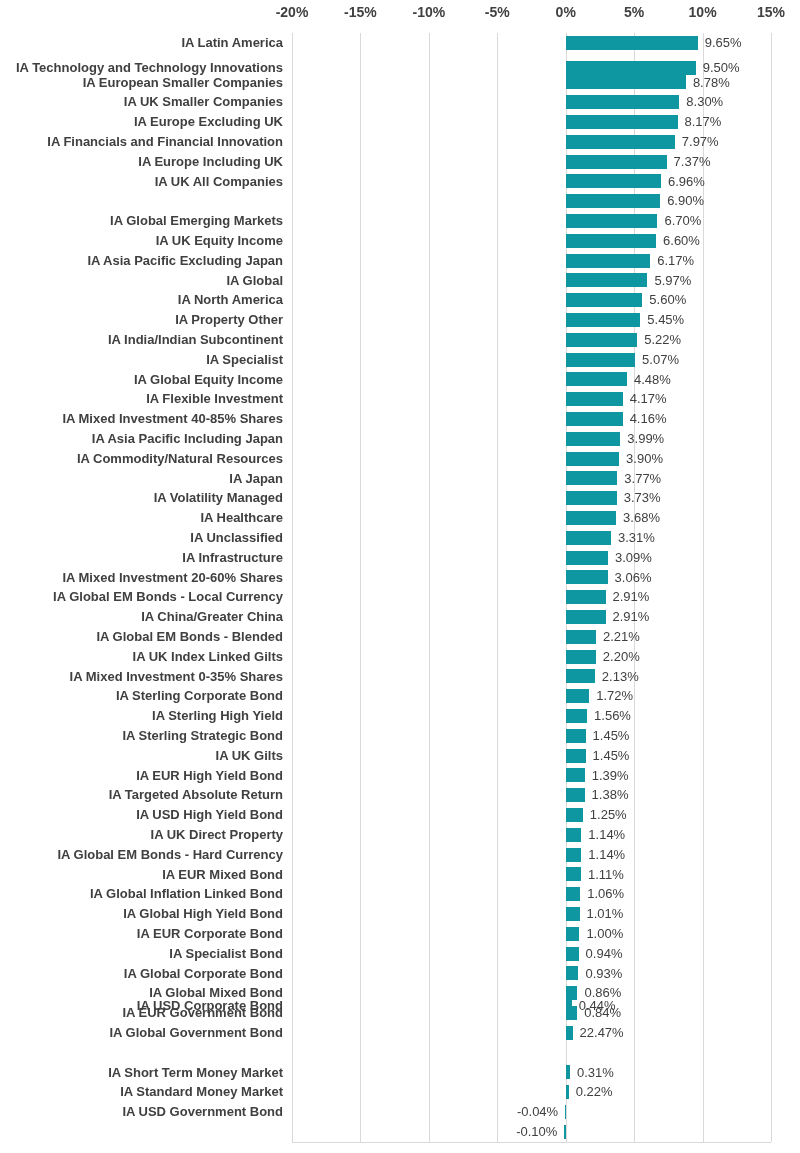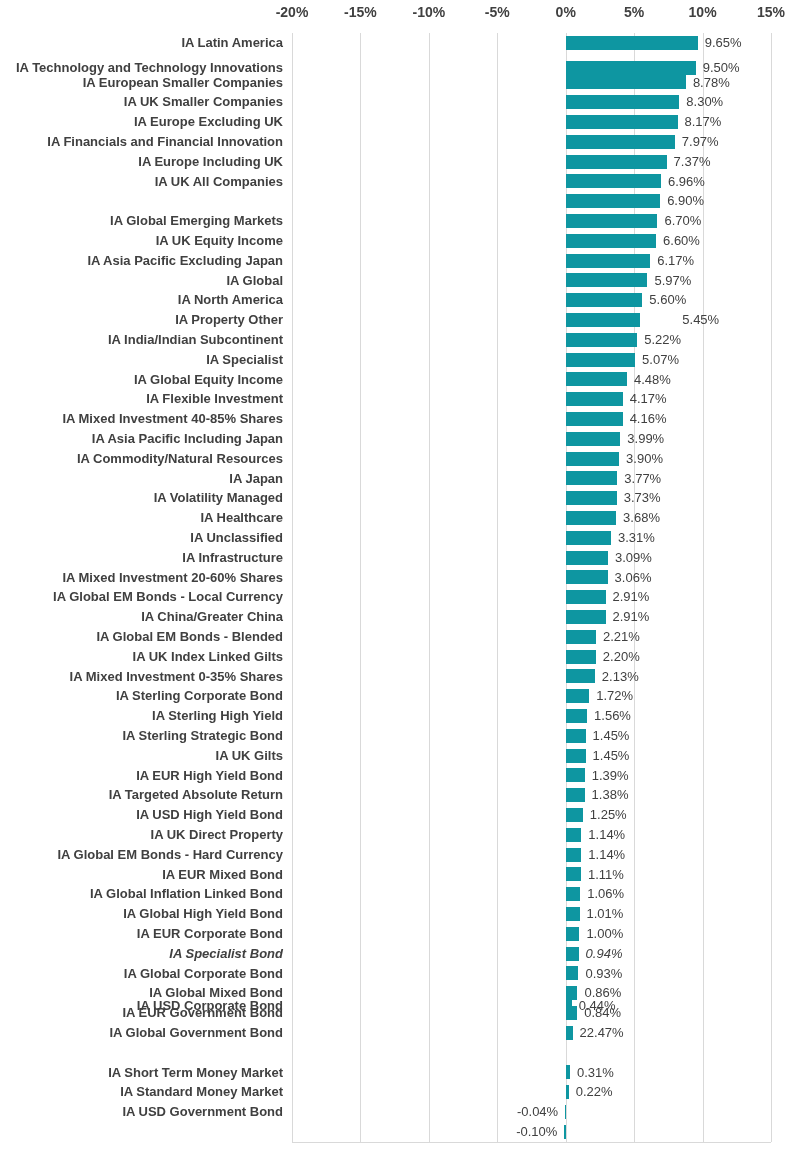--- a/index.html
+++ b/index.html
@@ -146,21 +146,21 @@
         <span class="val-label" style="line-height: 19.8px; color: rgb(64, 64, 64); left: 654.425px;">5.97%</span>
       </div>
       <div class="row" style="top: 290.4px; height: 19.8px;">
         <span class="cat-label" style="line-height: 19.8px; color: rgb(64, 64, 64);">IA North America</span>
         <div class="bar" style="left: 565.72px; top: 2.9px; width: 76.6416px; height: 14px; background: rgb(14, 150, 161);"></div>
         <span class="val-label" style="line-height: 19.8px; color: rgb(64, 64, 64); left: 649.362px;">5.60%</span>
       </div>
       <div class="row" style="top: 310.2px; height: 19.8px;">
         <span class="cat-label" style="line-height: 19.8px; color: rgb(64, 64, 64);">IA Property Other</span>
         <div class="bar" style="left: 565.72px; top: 2.9px; width: 74.5887px; height: 14px; background: rgb(14, 150, 161);"></div>
-        <span class="val-label" style="line-height: 19.8px; color: rgb(64, 64, 64); left: 647.309px; margin-left: 35px;">5.45%</span>
+        <span class="val-label" style="line-height: 19.8px; color: rgb(64, 64, 64); left: 647.309px;">5.45%</span>
       </div>
       <div class="row" style="top: 330px; height: 19.8px;">
         <span class="cat-label" style="line-height: 19.8px; color: rgb(64, 64, 64);">IA India/Indian Subcontinent</span>
         <div class="bar" style="left: 565.72px; top: 2.9px; width: 71.4409px; height: 14px; background: rgb(14, 150, 161);"></div>
         <span class="val-label" style="line-height: 19.8px; color: rgb(64, 64, 64); left: 644.161px;">5.22%</span>
       </div>
       <div class="row" style="top: 349.8px; height: 19.8px;">
         <span class="cat-label" style="line-height: 19.8px; color: rgb(64, 64, 64);">IA Specialist</span>
         <div class="bar" style="left: 565.72px; top: 2.9px; width: 69.388px; height: 14px; background: rgb(14, 150, 161);"></div>
         <span class="val-label" style="line-height: 19.8px; color: rgb(64, 64, 64); left: 642.108px;">5.07%</span>
@@ -303,21 +303,21 @@
       <div class="row" style="top: 904.2px; height: 19.8px;">
         <span class="cat-label" style="line-height: 19.8px; color: rgb(64, 64, 64);">IA Global High Yield Bond</span>
         <div class="bar" style="left: 565.72px; top: 2.9px; width: 13.8229px; height: 14px; background: rgb(14, 150, 161);"></div>
         <span class="val-label" style="line-height: 19.8px; color: rgb(64, 64, 64); left: 586.543px;">1.01%</span>
       </div>
       <div class="row" style="top: 924px; height: 19.8px;">
         <span class="cat-label" style="line-height: 19.8px; color: rgb(64, 64, 64);">IA EUR Corporate Bond</span>
         <div class="bar" style="left: 565.72px; top: 2.9px; width: 13.686px; height: 14px; background: rgb(14, 150, 161);"></div>
         <span class="val-label" style="line-height: 19.8px; color: rgb(64, 64, 64); left: 586.406px;">1.00%</span>
       </div>
-      <div class="row" style="top: 943.8px; height: 19.8px; font-style: italic;">
+      <div class="row" style="top: 943.8px; height: 19.8px;">
         <span class="cat-label" style="line-height: 19.8px; color: rgb(64, 64, 64);">IA Specialist Bond</span>
         <div class="bar" style="left: 565.72px; top: 2.9px; width: 12.8648px; height: 14px; background: rgb(14, 150, 161);"></div>
         <span class="val-label" style="line-height: 19.8px; color: rgb(64, 64, 64); left: 585.585px;">0.94%</span>
       </div>
       <div class="row" style="top: 963.6px; height: 19.8px;">
         <span class="cat-label" style="line-height: 19.8px; color: rgb(64, 64, 64);">IA Global Corporate Bond</span>
         <div class="bar" style="left: 565.72px; top: 2.9px; width: 12.728px; height: 14px; background: rgb(14, 150, 161);"></div>
         <span class="val-label" style="line-height: 19.8px; color: rgb(64, 64, 64); left: 585.448px;">0.93%</span>
       </div>
       <div class="row" style="top: 983.4px; height: 19.8px;">

